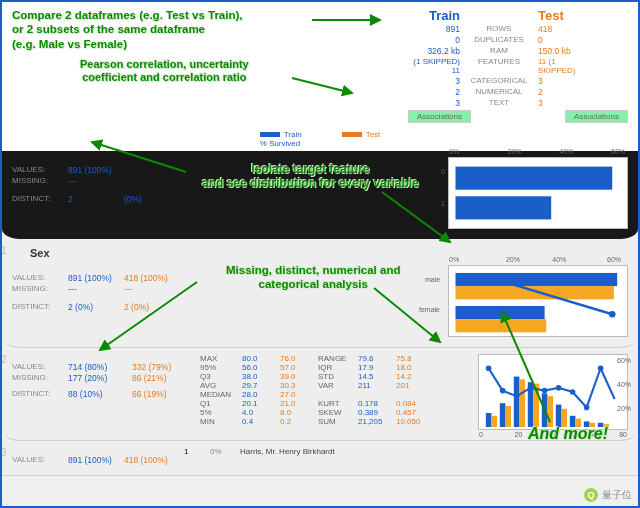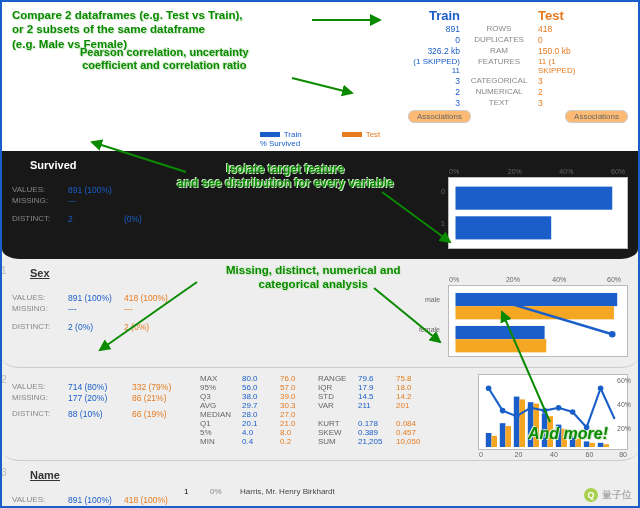--- a/index.html
+++ b/index.html
@@ -6,21 +6,21 @@
   body { width: 640px; height: 508px; background: #f0f0f0; position: relative; font-size: 9px; border: 2px solid #1a5ec9; overflow: hidden; }
   .header { background: #fff; padding: 6px 10px 4px; display: flex; align-items: flex-start; gap: 6px; }
   .hdr-text { color: #0a8a00; font-weight: bold; font-size: 11.5px; text-shadow: 1px 1px 0 #cfe8c8; line-height: 1.25; flex: 1; }
   .hdr-stats { display: grid; grid-template-columns: 52px 70px 52px; gap: 1px 4px; font-size: 8.5px; text-align: right; }
   .hdr-stats .lbl { color: #888; font-size: 8px; text-align: center; }
   .hdr-stats .tr { color: #1a5ec9; }
   .hdr-stats .te { color: #e67b20; text-align: left; }
   .hdr-stats .big { font-weight: bold; font-size: 13px; }
   .hdr-stats .sk { font-size: 8px; }
   .assoc-row { display: flex; justify-content: space-between; margin-top: 2px; }
-  .assoc-btn { border: 1px solid #ccc; border-radius: 6px; padding: 1px 8px; font-size: 8px; background: #fdba74; color: #666; }
+  .assoc-btn { border: 1px solid #ccc; border-radius: 0; padding: 1px 8px; font-size: 8px; background: #86efac; color: #666; }
   .legend { display: flex; justify-content: center; gap: 40px; padding: 3px; font-size: 8px; background: #fff; }
   .legend .tr { color: #1a5ec9; } .legend .te { color: #e67b20; }
   .legend .psur { color: #1a5ec9; }
   .lswatch { display: inline-block; width: 20px; height: 5px; vertical-align: middle; margin-right: 4px; }
   .annot { position: absolute; color: #0a8a00; font-weight: bold; font-size: 12px; text-shadow: 1px 1px 0 #cfe8c8, -1px -1px 0 #cfe8c8; line-height: 1.2; z-index: 50; pointer-events: none; text-align: center; }
   .panel { position: relative; margin: 0; }
   .panel-dark { background: #181818; color: #ccc; border-radius: 0 0 18px 18px / 0 0 10px 10px; padding: 6px 10px 10px; }
   .panel-light { background: #eee; border-radius: 0 0 18px 18px / 0 0 10px 10px; padding: 6px 10px 10px; border-bottom: 1px solid #ccc; }
   .ptitle { font-weight: bold; font-size: 11px; padding: 2px 0 6px 4px; }
   .panel-dark .ptitle { color: #fff; }
@@ -33,21 +33,21 @@
   .numgrid .k { color: #666; } .numgrid .v1 { color: #1a5ec9; } .numgrid .v2 { color: #e67b20; }
   .chart { background: #fff; border: 1px solid #bbb; flex: 0 0 170px; height: 62px; position: relative; padding: 2px; }
   .chartS { flex: 0 0 180px; height: 72px; }
   svg { width: 100%; height: 100%; }
   .axis { position: absolute; font-size: 7px; color: #666; }
   .row-num { position: absolute; left: -1px; top: 6px; color: #bbb; font-size: 10px; }
   .namelist { font-size: 8px; color: #444; line-height: 1.3; }
   .footer-logo { position: absolute; right: 6px; bottom: 4px; font-size: 10px; color: #888; display: flex; align-items: center; gap: 4px; z-index: 60; }
   .footer-logo .ic { width: 14px; height: 14px; border-radius: 50%; background: #a8d04f; font-size: 9px; text-align: center; line-height: 14px; color: #fff; font-weight: bold; }
   svg.arrow { position: absolute; z-index: 40; pointer-events: none; }
-  .panel-light .ptitle { color: #333; text-decoration: underline; }
+  .panel-light .ptitle { color: #333; }
   .ic-grid { display: inline-block; width: 10px; height: 10px; margin-right: 4px; vertical-align: middle; }
 </style>
 </head>
 <body>
 
 <div class="header">
   <div class="hdr-text" style="white-space:pre-line">Compare 2 dataframes (e.g. Test vs Train),
 or 2 subsets of the same dataframe
 (e.g. Male vs Female)</div>
   <div style="flex:0 0 220px">
@@ -77,30 +77,29 @@
         <div class="lbl">TEXT</div>
         <div class="te">3</div>
     </div>
     <div class="assoc-row">
       <button class="assoc-btn">Associations</button>
       <button class="assoc-btn">Associations</button>
     </div>
   </div>
 </div>
 
-<div class="annot" style="left: 78px; top: 44px; font-size: 11px; white-space: pre-line;">Pearson correlation, uncertainty
+<div class="annot" style="left: 78px; top: 56px; font-size: 11px; white-space: pre-line;">Pearson correlation, uncertainty
 coefficient and correlation ratio</div>
 
 <div class="legend">
   <span class="tr"><span class="lswatch" style="background:#1a5ec9"></span><span>Train</span><br><span class="psur">% Survived</span></span>
   <span class="te"><span class="lswatch" style="background:#e67b20"></span><span>Test</span></span>
 </div>
 
 <div class="panel panel-dark">
-  <div class="ptitle"><span class="ic-grid"></span><span>Survived</span></div>
   <div class="pgrid">
     <div class="statblk">
       <div class="k">VALUES:</div>
         <div class="v1">891 (100%)</div>
         <div></div>
       <div class="k">MISSING:</div>
         <div class="v1">---</div>
         <div></div>
       <div style="height:6px;grid-column:1/4"></div>
       <div class="k">DISTINCT:</div>
@@ -112,21 +111,21 @@
       <span class="axis" style="top:-10px;left:0">0%</span><span class="axis" style="top:-10px;left:33%">20%</span><span class="axis" style="top:-10px;left:62%">40%</span><span class="axis" style="top:-10px;right:2px">60%</span>
       <svg viewBox="0 0 100 40">
           <rect x="0" y="4" width="95" height="14" fill="#1a5ec9"></rect>
           <rect x="0" y="22" width="58" height="14" fill="#1a5ec9"></rect>
         </svg>
       <span class="axis" style="left:-8px;top:10px">0</span><span class="axis" style="left:-8px;top:42px">1</span>
     </div>
   </div>
 </div>
 
-<div class="annot" style="left: 175px; top: 160px; white-space: pre-line;">Isolate target feature
+<div class="annot" style="left: 200px; top: 160px; white-space: pre-line;">Isolate target feature
 and see distribution for every variable</div>
 
 <div class="panel panel-light">
   <span class="row-num">1</span>
   <div class="ptitle"><span class="ic-grid"></span><span>Sex</span></div>
   <div class="pgrid">
     <div class="statblk">
       <div class="k">VALUES:</div>
         <div class="v1">891 (100%)</div>
         <div class="v2">418 (100%)</div>
@@ -264,21 +263,20 @@
       </svg>
       <span class="axis" style="bottom:-9px;left:0">0</span><span class="axis" style="bottom:-9px;left:24%">20</span><span class="axis" style="bottom:-9px;left:48%">40</span><span class="axis" style="bottom:-9px;left:72%">60</span><span class="axis" style="bottom:-9px;right:0">80</span>
     </div>
   </div>
 </div>
 
 <div class="annot" style="right:30px; top:422px; font-size:16px; font-style:italic;">And more!</div>
 
 <div class="panel panel-light" style="border-radius:0">
   <span class="row-num">3</span>
-  <div class="ptitle"><span class="ic-grid"></span><span>Name</span></div>
   <div class="pgrid">
     <div class="statblk">
       <div class="k">VALUES:</div>
         <div class="v1">891 (100%)</div>
         <div class="v2">418 (100%)</div>
 
     </div>
     <div style="display:grid;grid-template-columns:20px 20px;gap:1px 6px;font-size:8px;">
       <div class="v1">1</div>
         <div style="color:#888">0%</div>

